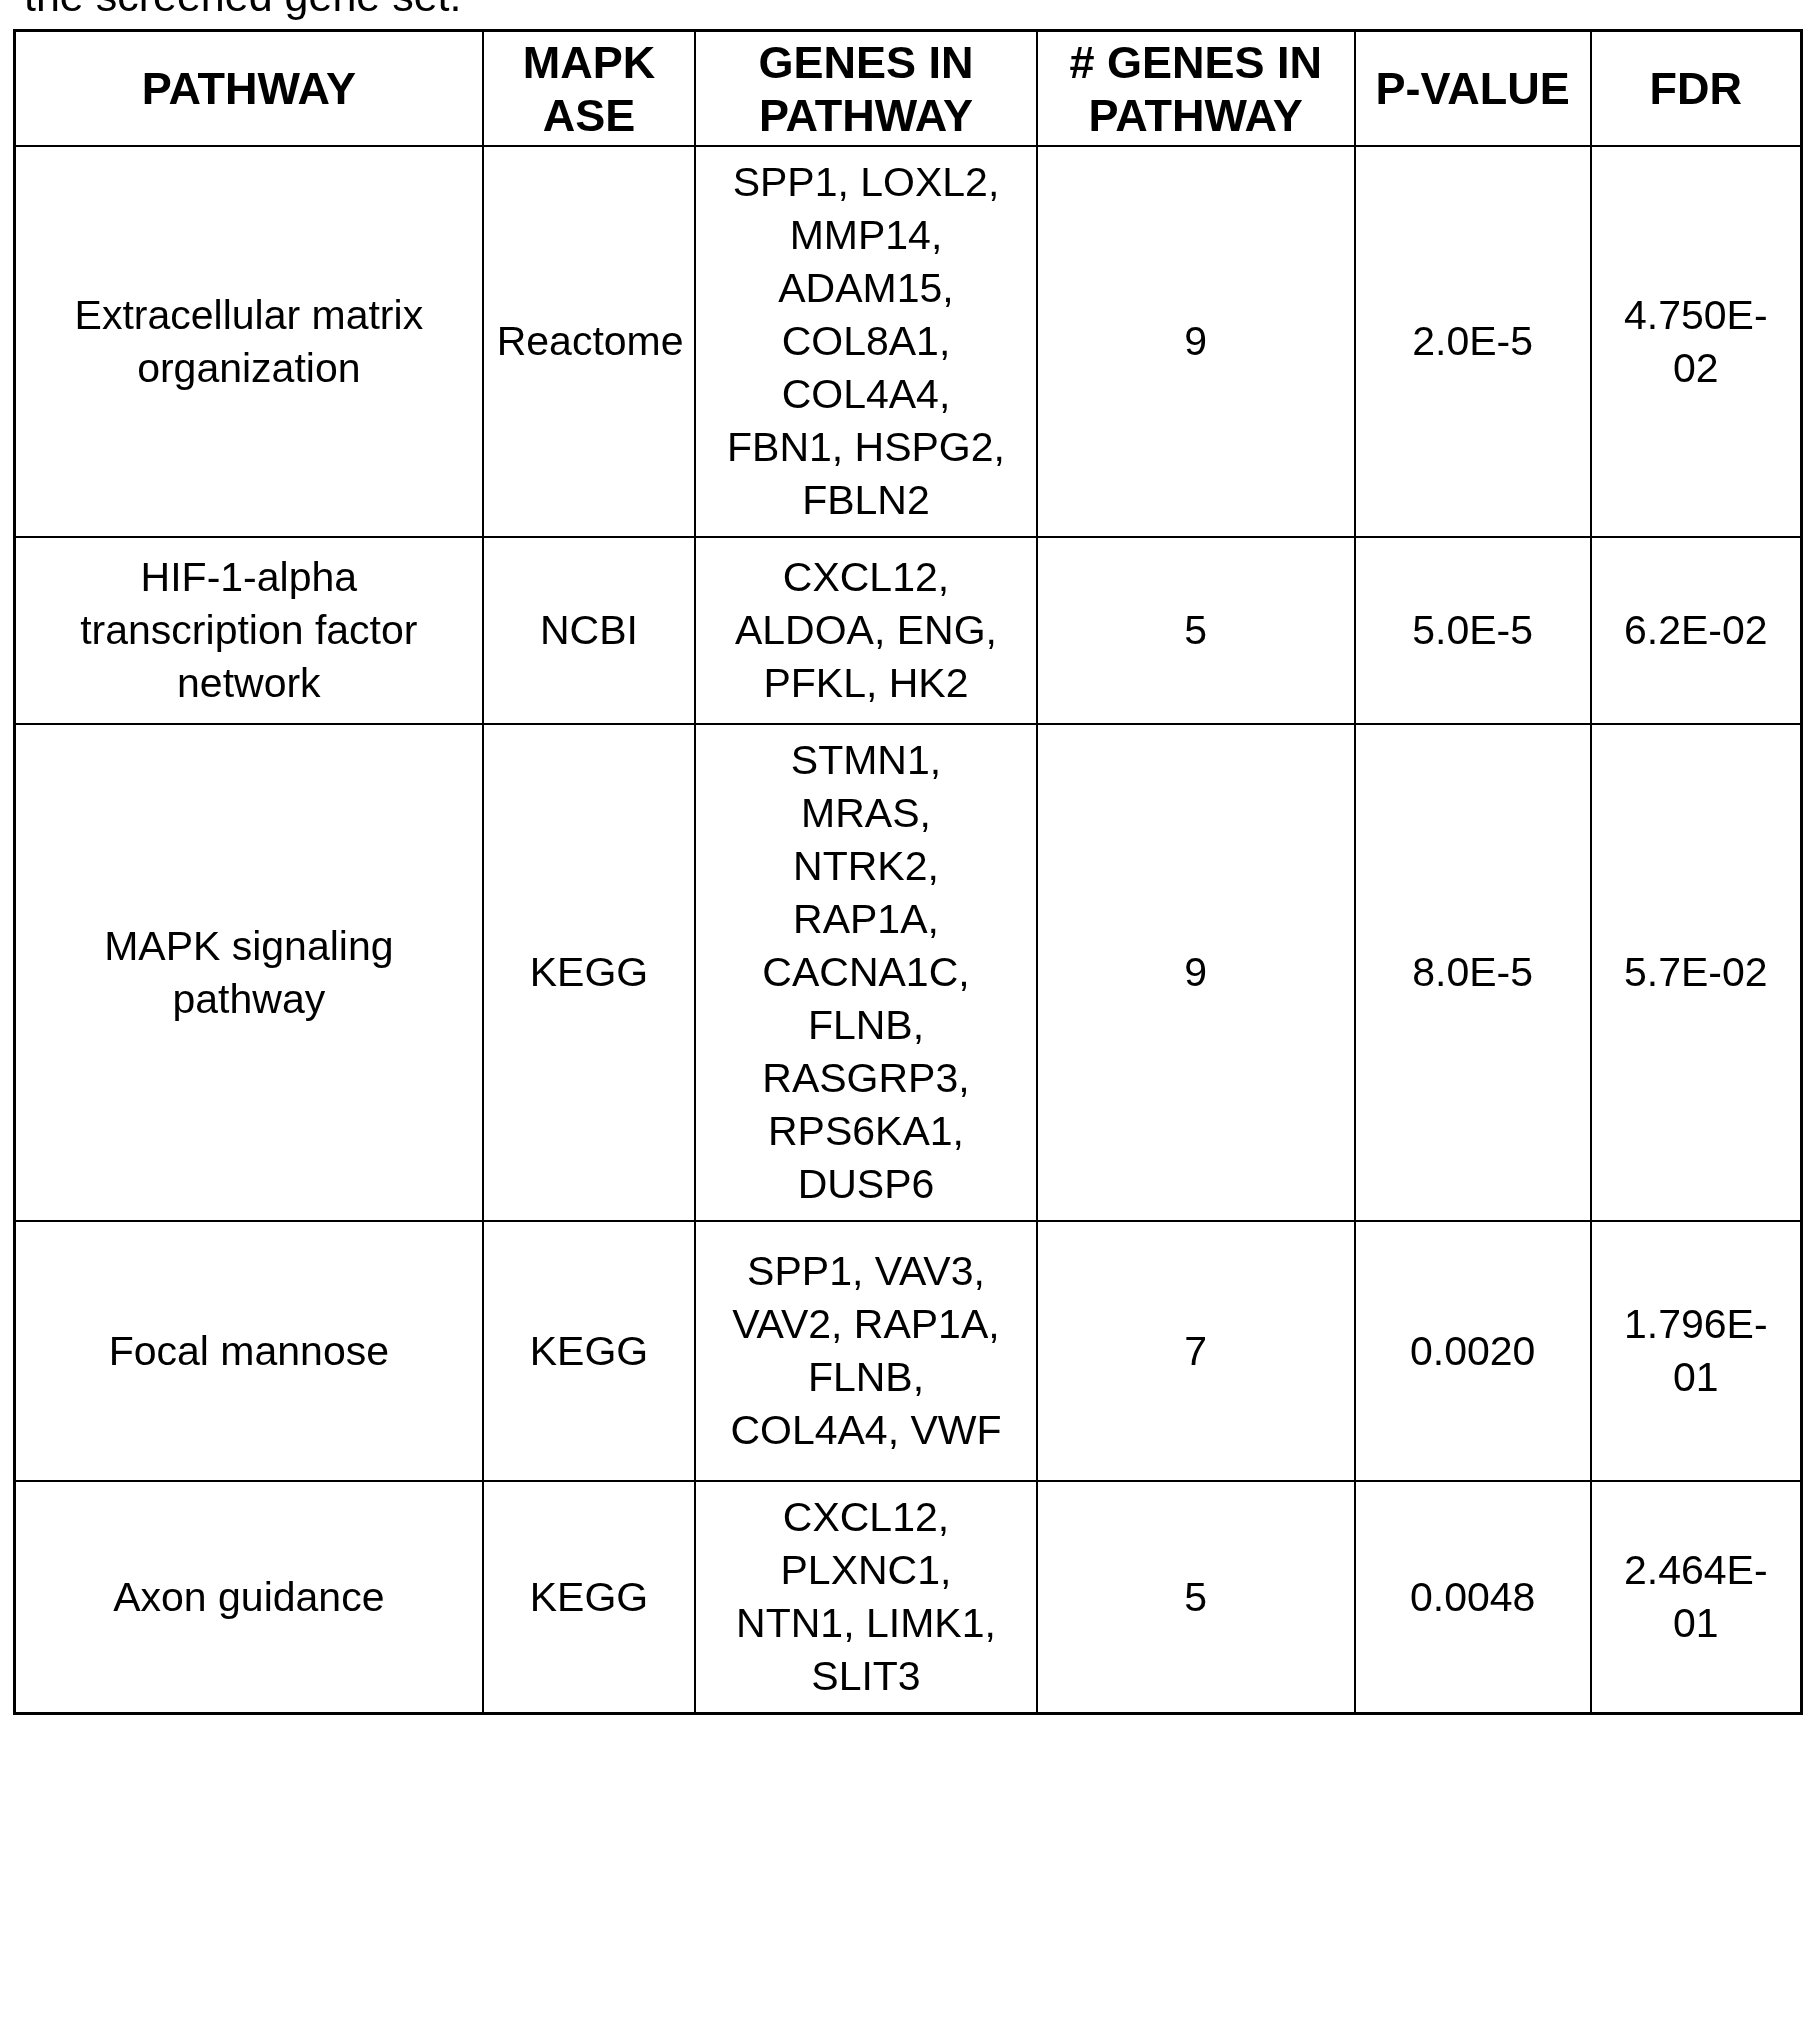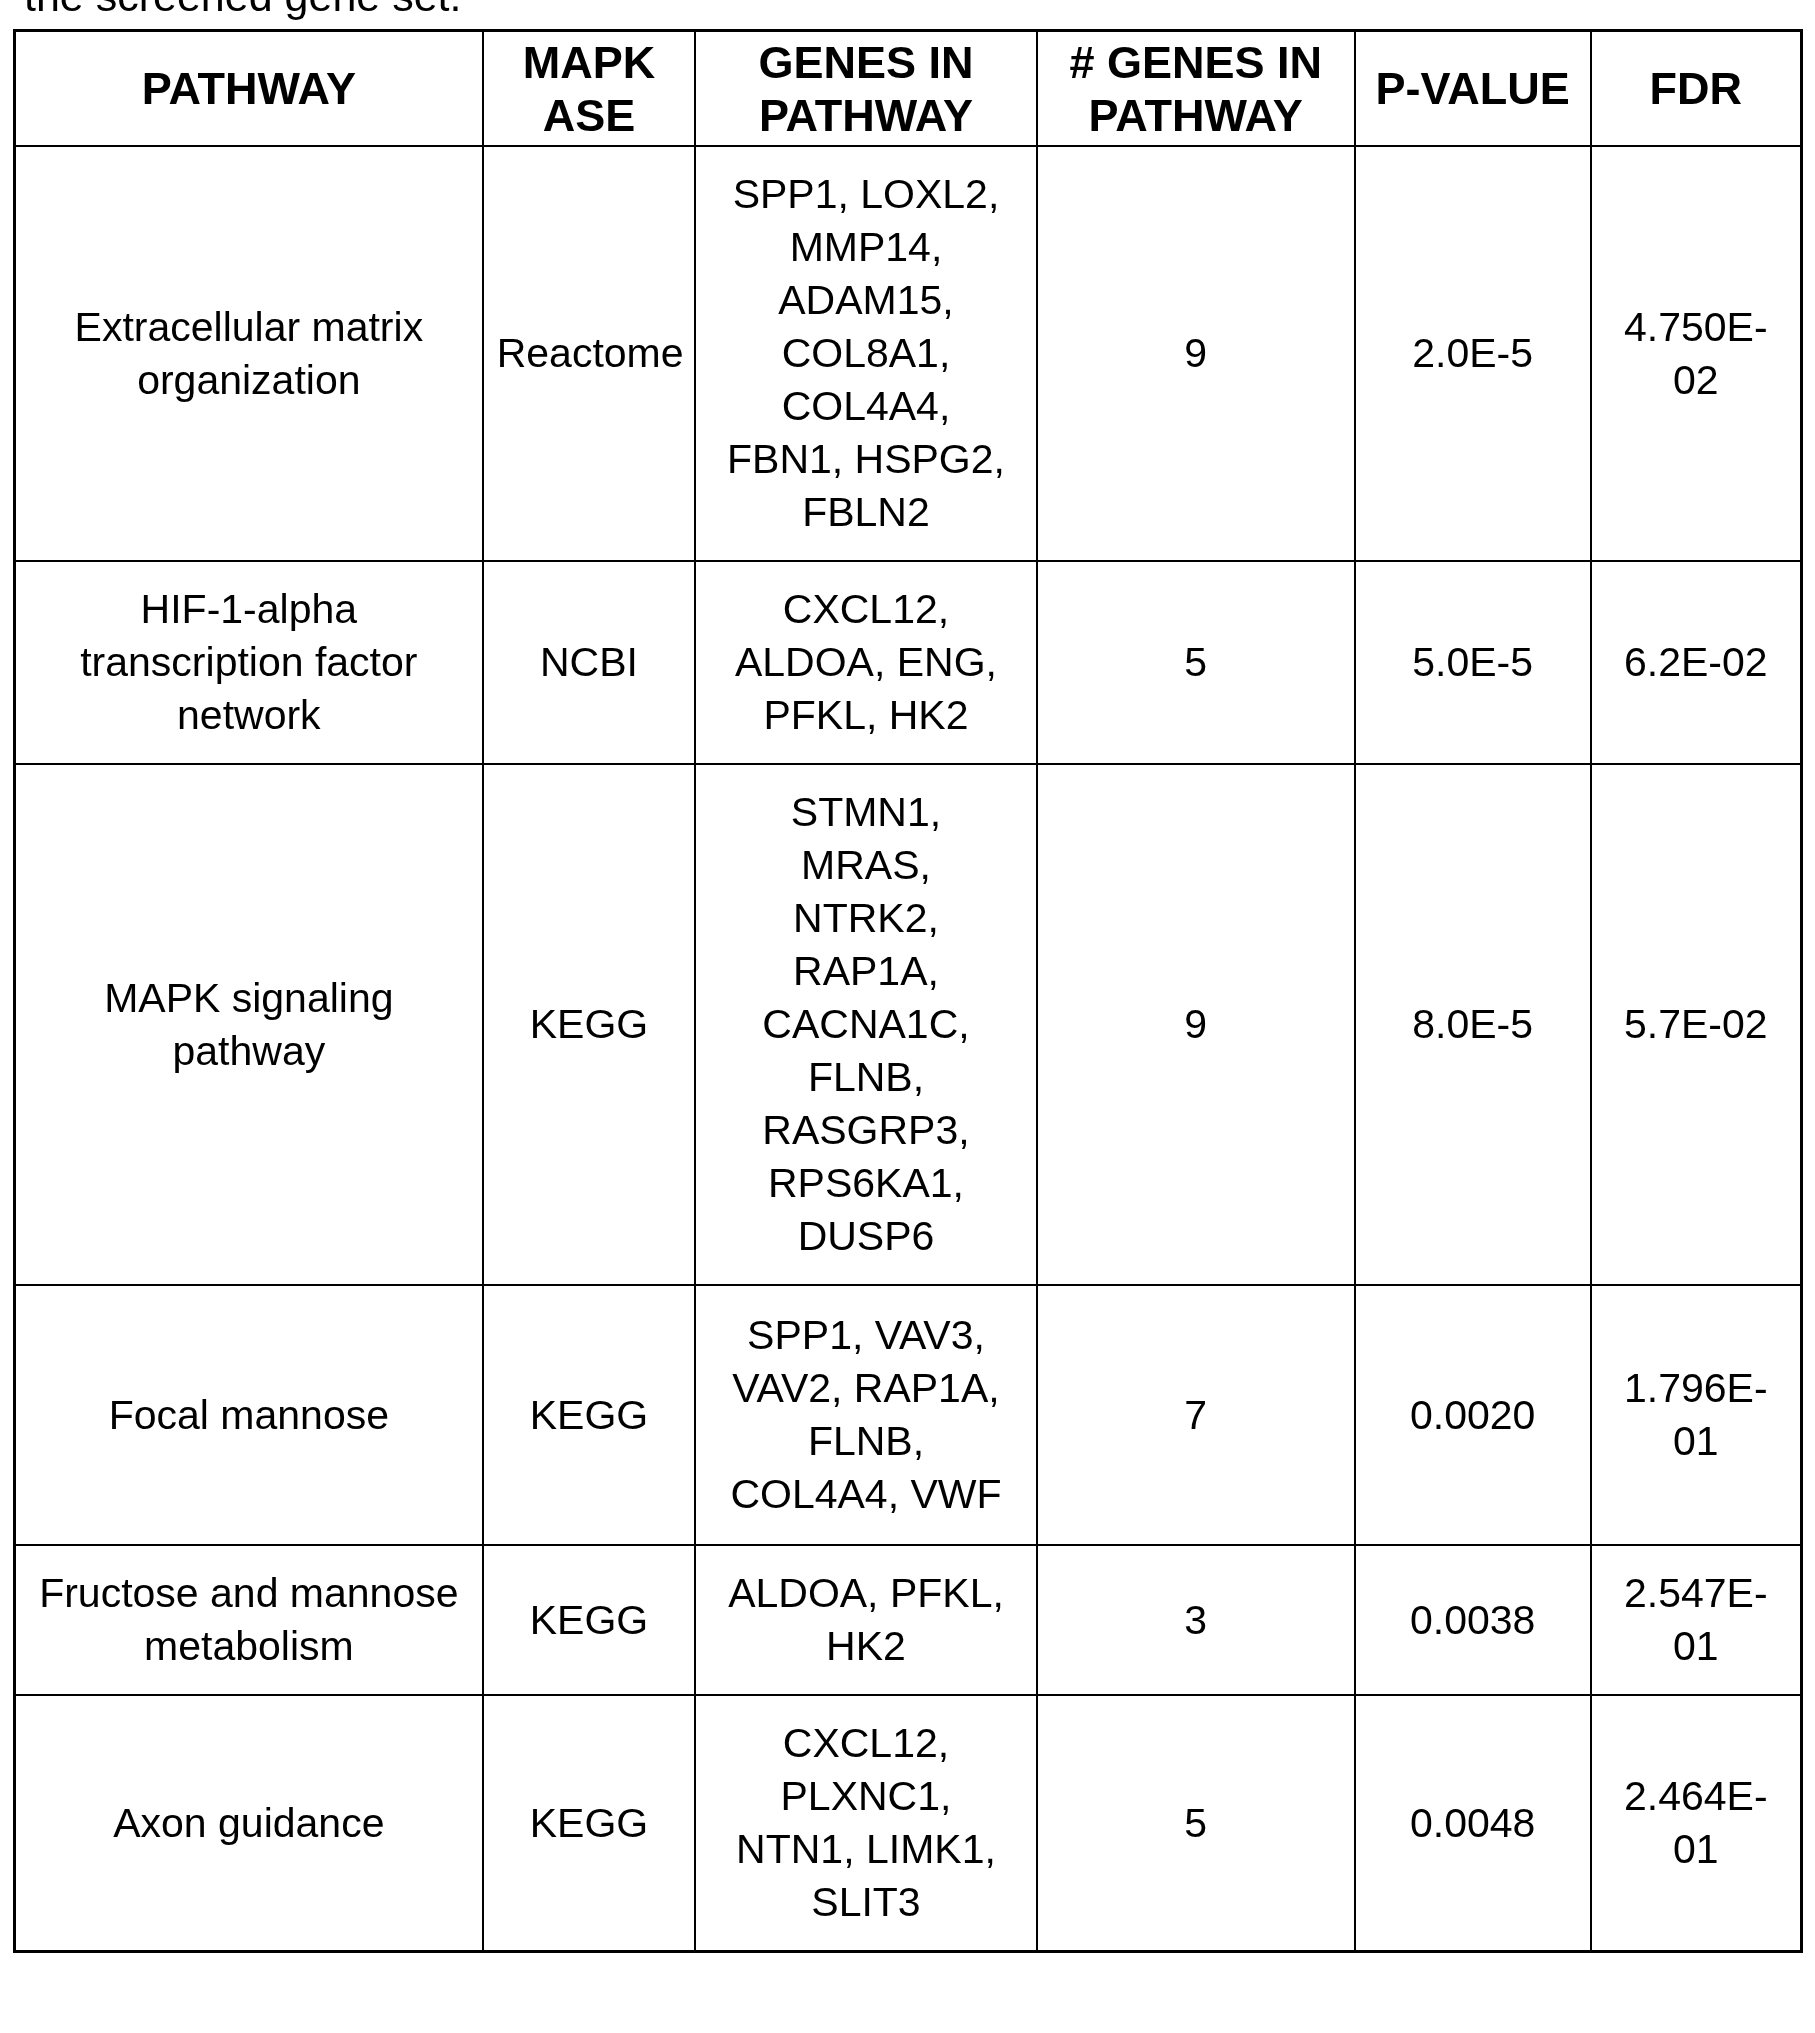--- a/index.html
+++ b/index.html
@@ -36,21 +36,21 @@
     border-collapse: collapse;
     table-layout: fixed;
     border: 3.7px solid #000;
   }
   th, td {
     border: 2.8px solid #000;
     text-align: center;
     vertical-align: middle;
     white-space: pre-line;
     overflow: hidden;
-    padding: 21px 13px;
+    padding: 9px 13px;
   }
   th {
     font-size: 45px;
     font-weight: bold;
     line-height: 53px;
     padding: 3.7px 7.4px;
   }
   td {
     font-size: 41px;
     font-weight: normal;
@@ -143,30 +143,20 @@
         <td>Focal mannose</td>
         <td>KEGG</td>
         <td>SPP1, VAV3,
 VAV2, RAP1A,
 FLNB,
 COL4A4, VWF</td>
         <td>7</td>
         <td>0.0020</td>
         <td>1.796E-01</td>
       </tr>
-      <tr style="height:132px">
-        <td>Fructose and mannose
-metabolism</td>
-        <td>KEGG</td>
-        <td>ALDOA, PFKL,
-HK2</td>
-        <td>3</td>
-        <td>0.0038</td>
-        <td>2.547E-01</td>
-      </tr>
       <tr style="height:221px">
         <td>Axon guidance</td>
         <td>KEGG</td>
         <td>CXCL12,
 PLXNC1,
 NTN1, LIMK1,
 SLIT3</td>
         <td>5</td>
         <td>0.0048</td>
         <td>2.464E-01</td>

